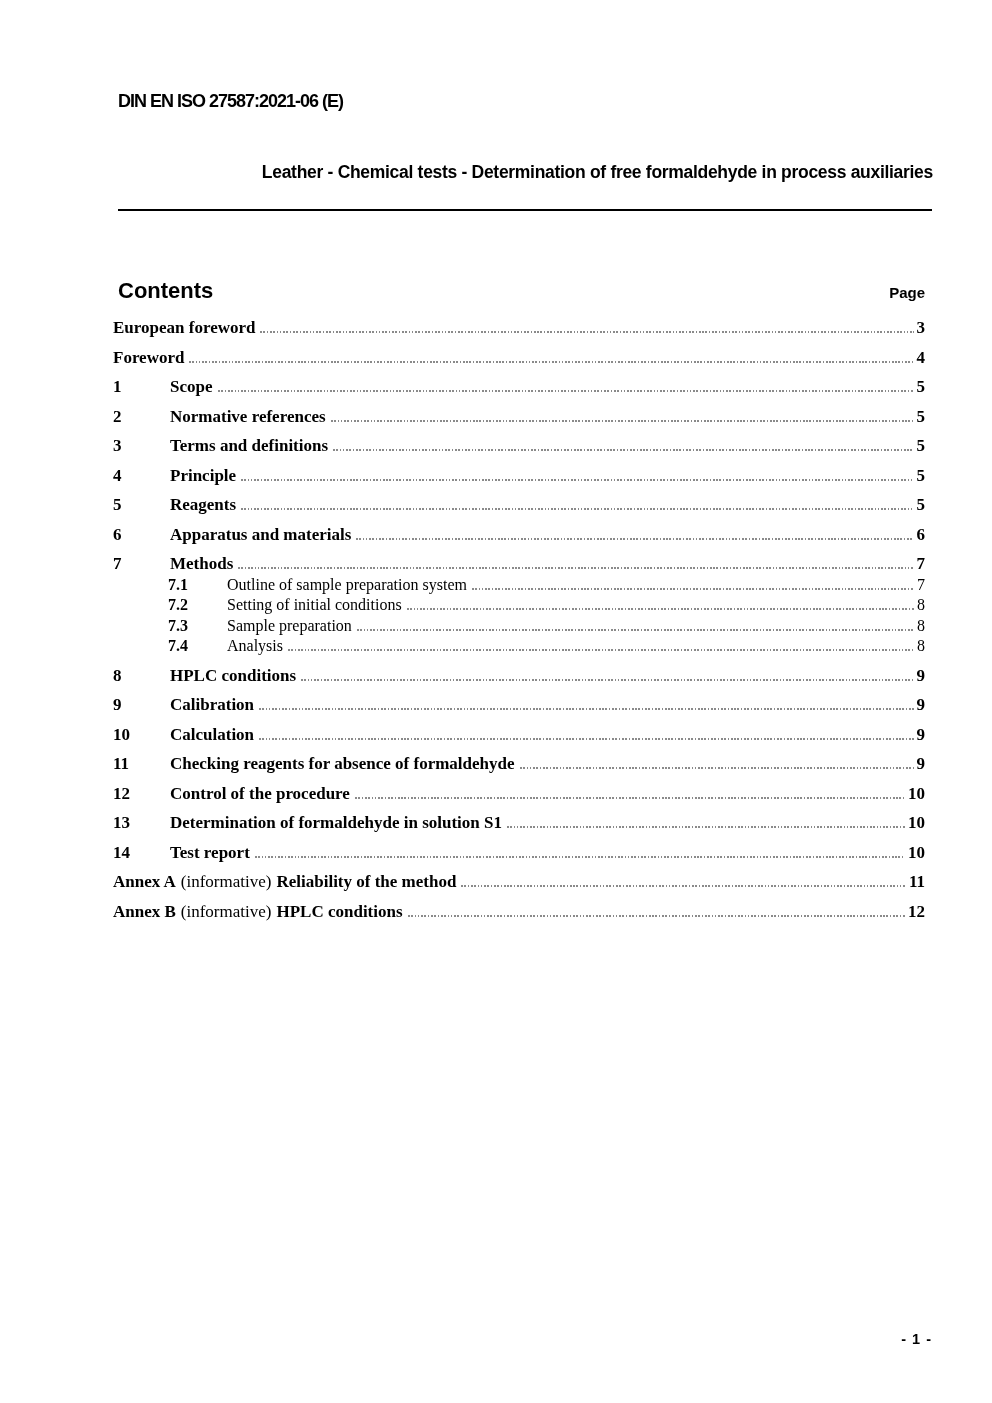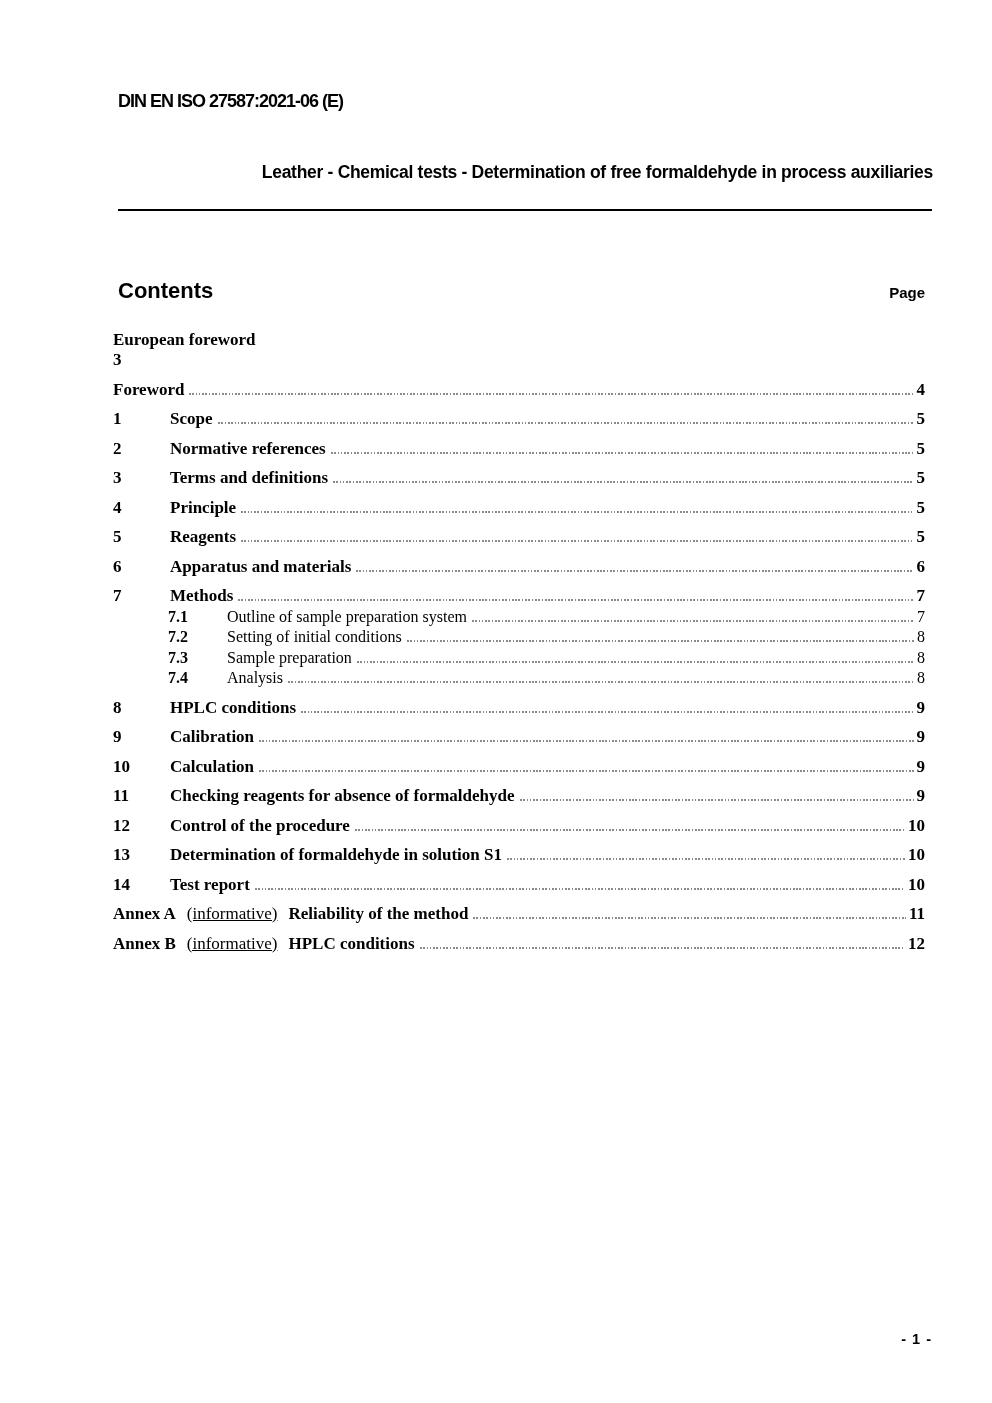--- a/index.html
+++ b/index.html
@@ -63,37 +63,37 @@
     right: 67px;
     top: 315px;
     font-family: "Liberation Serif", serif;
   }
   .row {
     display: flex;
     align-items: baseline;
     margin-top: 12.5px;
     white-space: nowrap;
   }
-  .row:first-child { margin-top: 16px; flex-direction: column; }
+  .row:first-child { margin-top: 4px; }
   .row.front, .row.section, .row.annex {
     font-size: 17px;
     font-weight: bold;
     line-height: 17px;
   }
   .row.subsection {
     font-size: 16px;
     font-weight: normal;
     line-height: 16px;
     margin-top: 4.5px;
     margin-left: 55px;
   }
   .num { width: 57px; flex: none; }
   .row.subsection .num { width: 59px; font-weight: bold; }
   .entry-title { flex: none; }
-  .annex-qualifier { font-weight: normal; margin: 0 11px; text-decoration: underline; }
+  .annex-qualifier { font-weight: normal; margin: 0 5px; }
   .leader {
     flex: 1;
     height: 2px;
     align-self: flex-end;
     margin: 0 3px 3px 5px;
     min-width: 12px;
     background-image: repeating-linear-gradient(to right, #8a8a8a 0 1.6px, transparent 1.6px 3.3px);
   }
   .pagenum { flex: none; }
 

